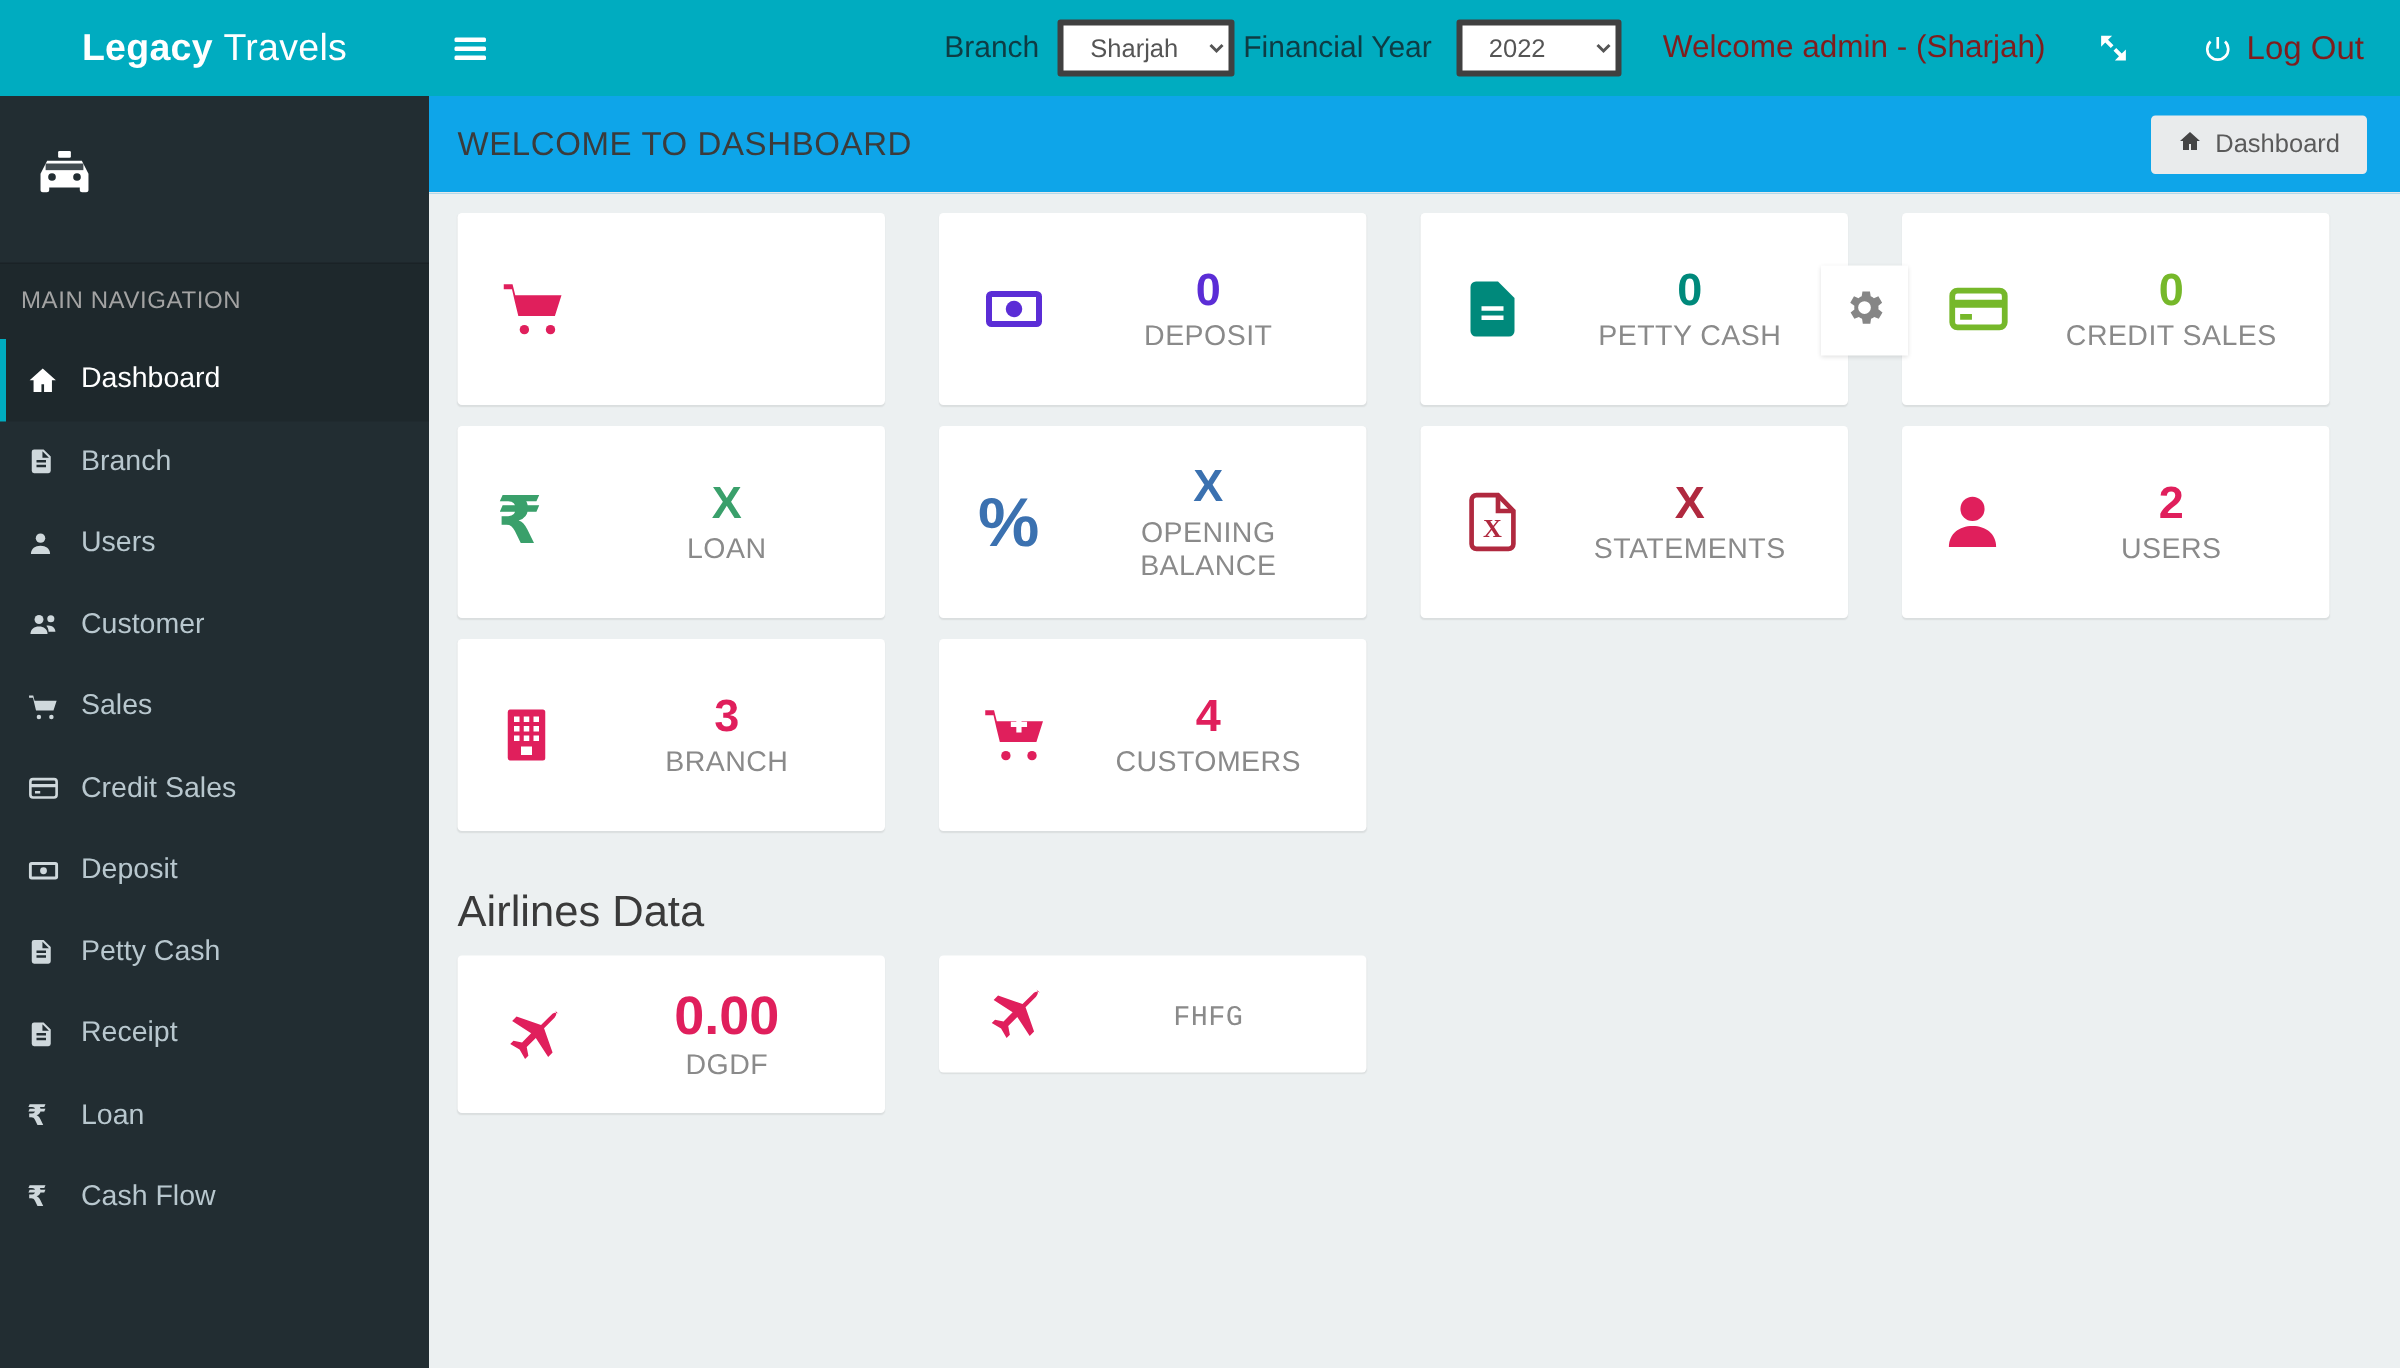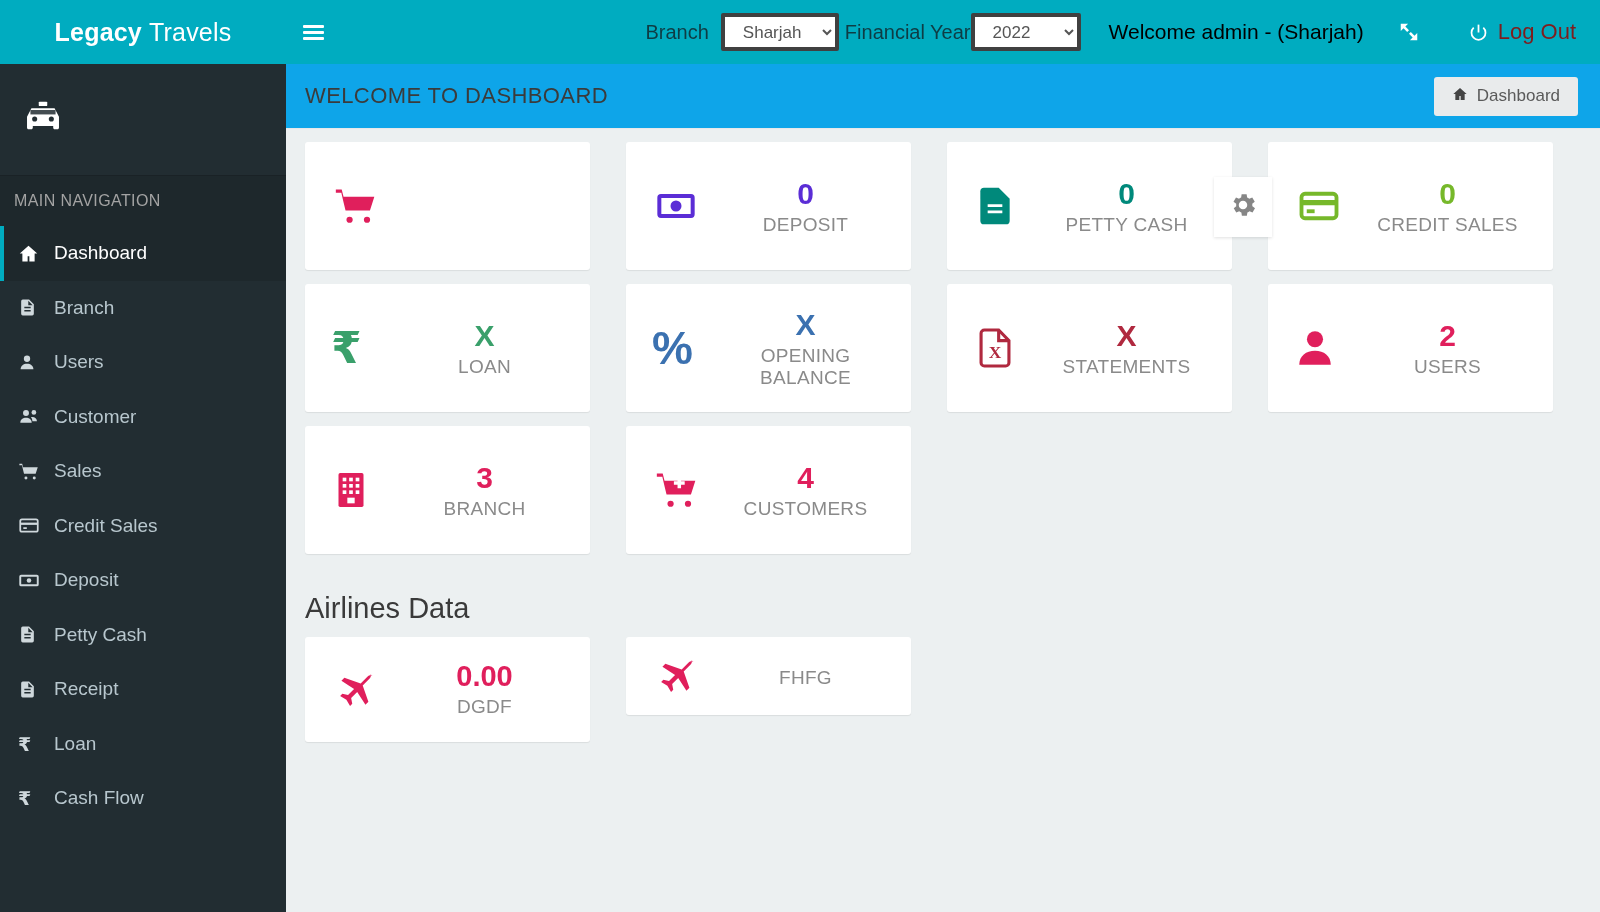--- a/index.html
+++ b/index.html
@@ -34,23 +34,23 @@
   .hdr-group { display: flex; align-items: center; height: 64px; }
   .hdr-label {
     color: #0e3c44; font-size: 20px; font-weight: 400; white-space: nowrap;
   }
   .hdr-select {
     margin: 0 6px 0 12px; height: 38px; border: 4px solid #404040; background: #fff;
     color: #555; font-size: 17px; font-family: "Liberation Sans", sans-serif;
     padding: 0 6px 0 14px; border-radius: 2px; min-width: 118px; cursor: pointer;
     -webkit-appearance: menulist; appearance: menulist;
   }
-  .hdr-select.year { min-width: 110px; margin-left: 0; }
+  .hdr-select.year { min-width: 110px; margin-left: 16px; }
   .welcome {
-    color: #000000; font-size: 21px; margin-left: 22px; white-space: nowrap;
+    color: #7f1d1d; font-size: 21px; margin-left: 22px; white-space: nowrap;
   }
   .fs-icon {
     margin-left: 34px; width: 22px; height: 22px; cursor: pointer; color: #fff;
     display: flex; align-items: center; justify-content: center;
   }
   .logout {
     display: flex; align-items: center; gap: 9px; color: #7f1d1d; font-size: 22px;
     margin-left: 48px; margin-right: 24px; cursor: pointer; white-space: nowrap;
   }
 
@@ -102,22 +102,22 @@
     box-shadow: 0 1px 1px rgba(0,0,0,.08); display: flex; align-items: center;
     padding: 0 20px 0 26px; cursor: pointer;
   }
   .card .c-icon { width: 74px; flex-shrink: 0; display: flex; align-items: center; }
   .card .c-body { flex: 1; text-align: center; padding-right: 6px; }
   .c-value { font-size: 30px; font-weight: 700; line-height: 1.1; }
   .c-label { font-size: 19px; color: #8a8a8a; margin-top: 4px; letter-spacing: .3px; }
 
   .section-title { font-size: 29px; color: #3a3a3a; padding: 24px 0 12px 19px; font-weight: 400; }
   .airline-card { width: 285px; height: 105px; }
-  .airline-card.short { height: 78px; }
-  .airline-card .c-value { font-size: 29px; }
+  .airline-card.short { height: 78px; font-family: Liberation Mono, monospace; }
+  .airline-card .c-value { font-size: 36px; }
 
   .gear-tab {
     position: absolute; top: 177px; right: 0; width: 58px; height: 60px;
     background: #fff; box-shadow: 0 1px 3px rgba(0,0,0,.12);
     display: flex; align-items: center; justify-content: center; cursor: pointer;
     z-index: 5;
   }
 </style>
 </head>
 <body>

